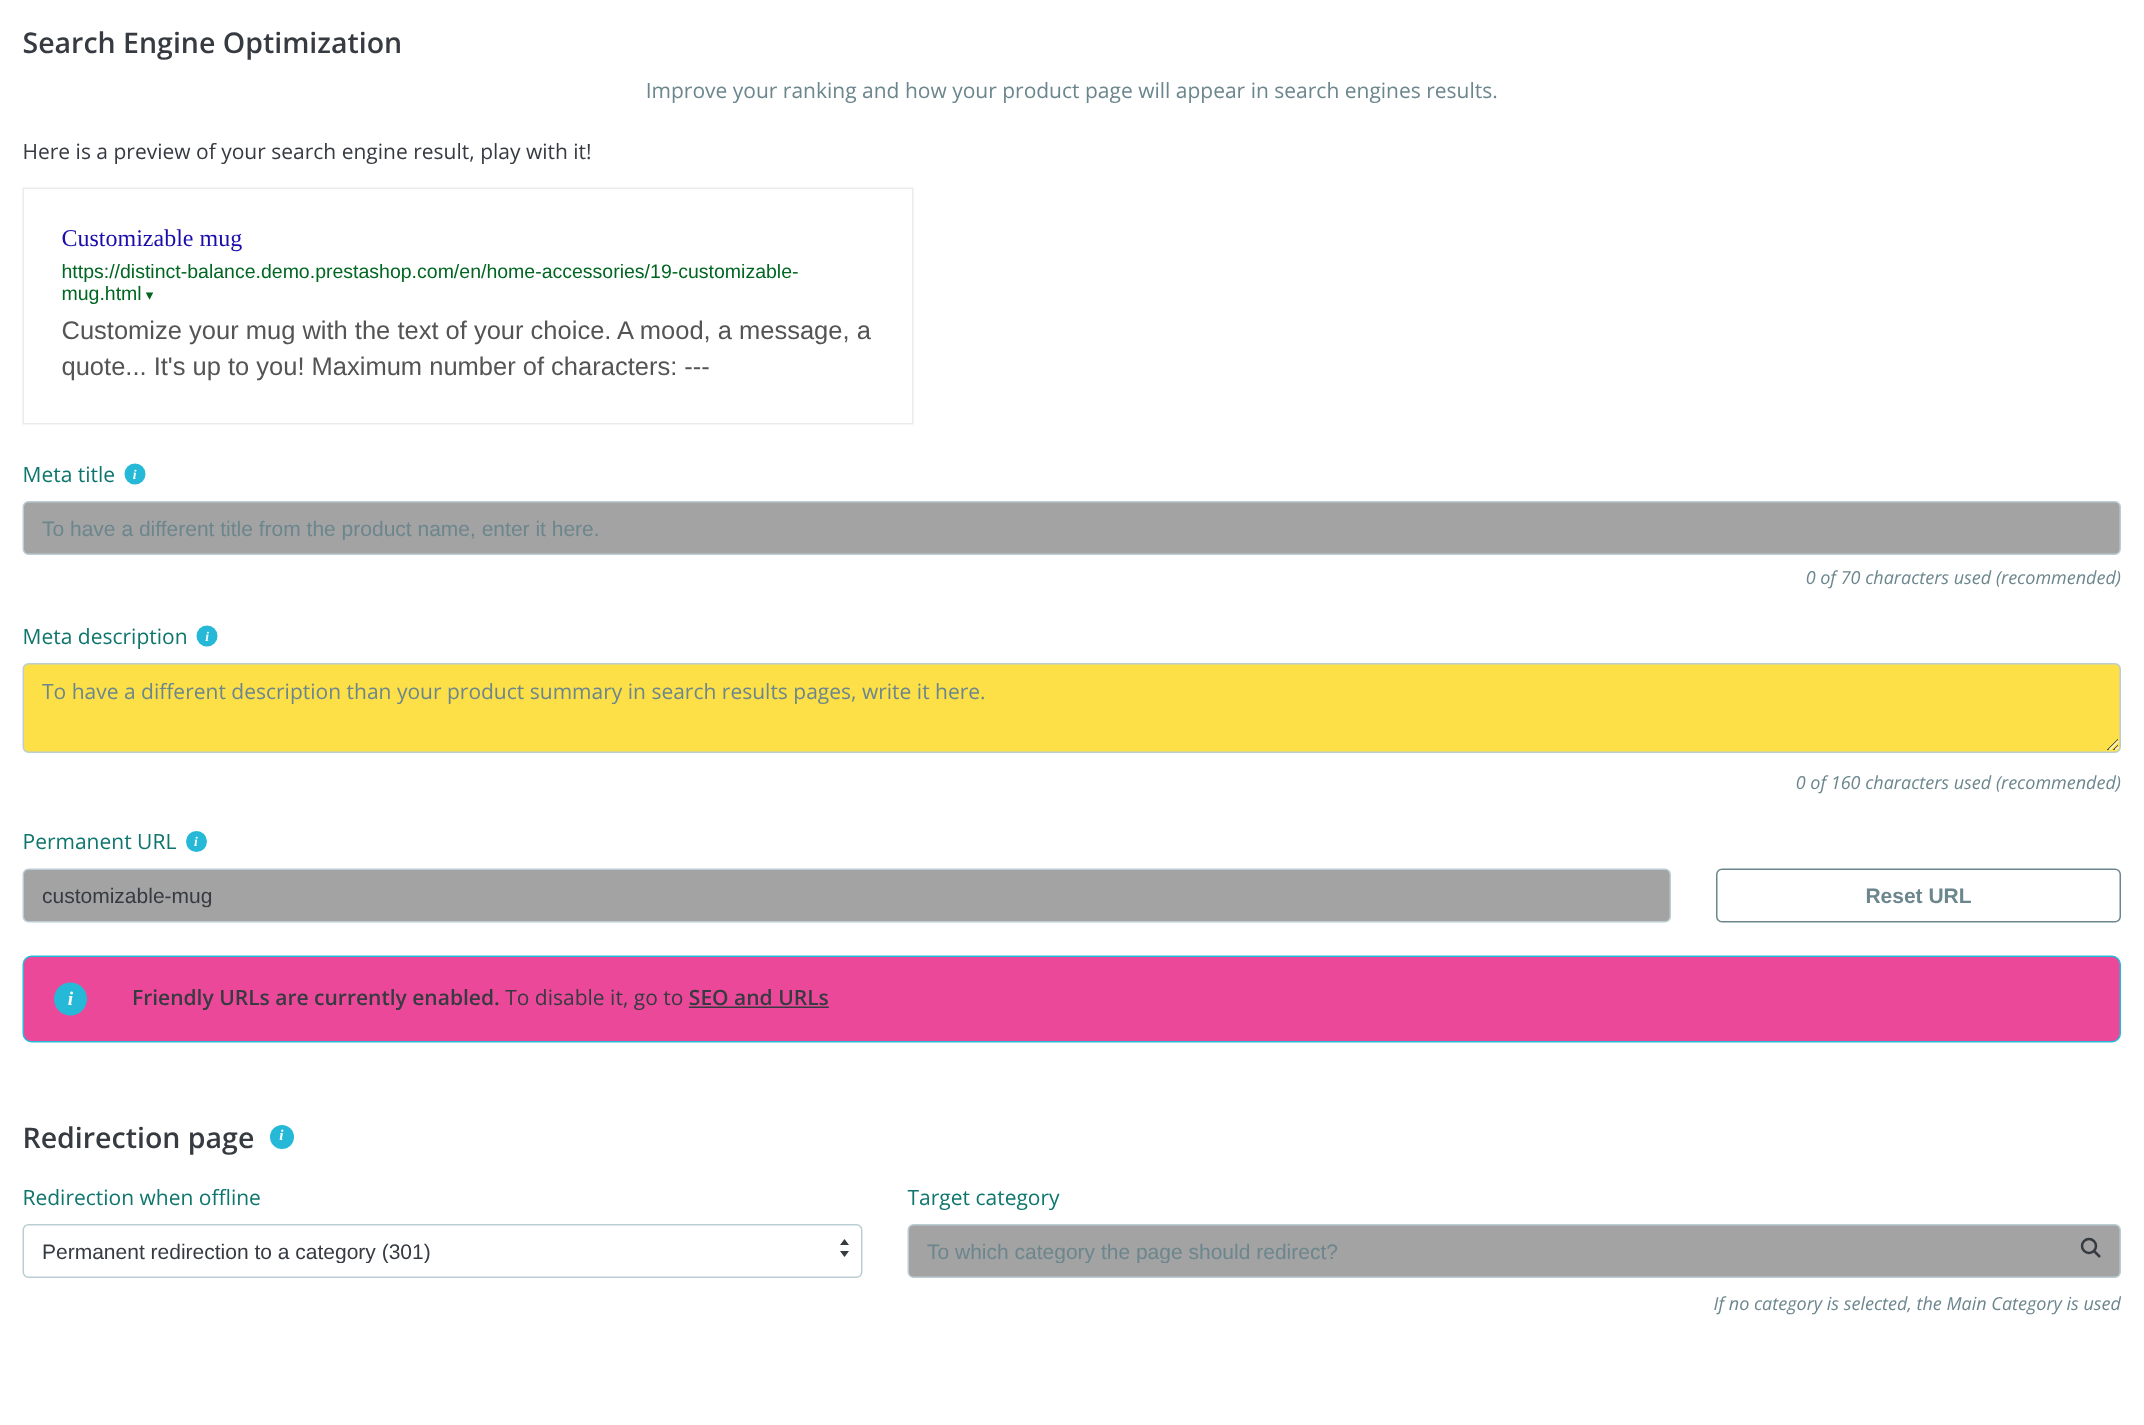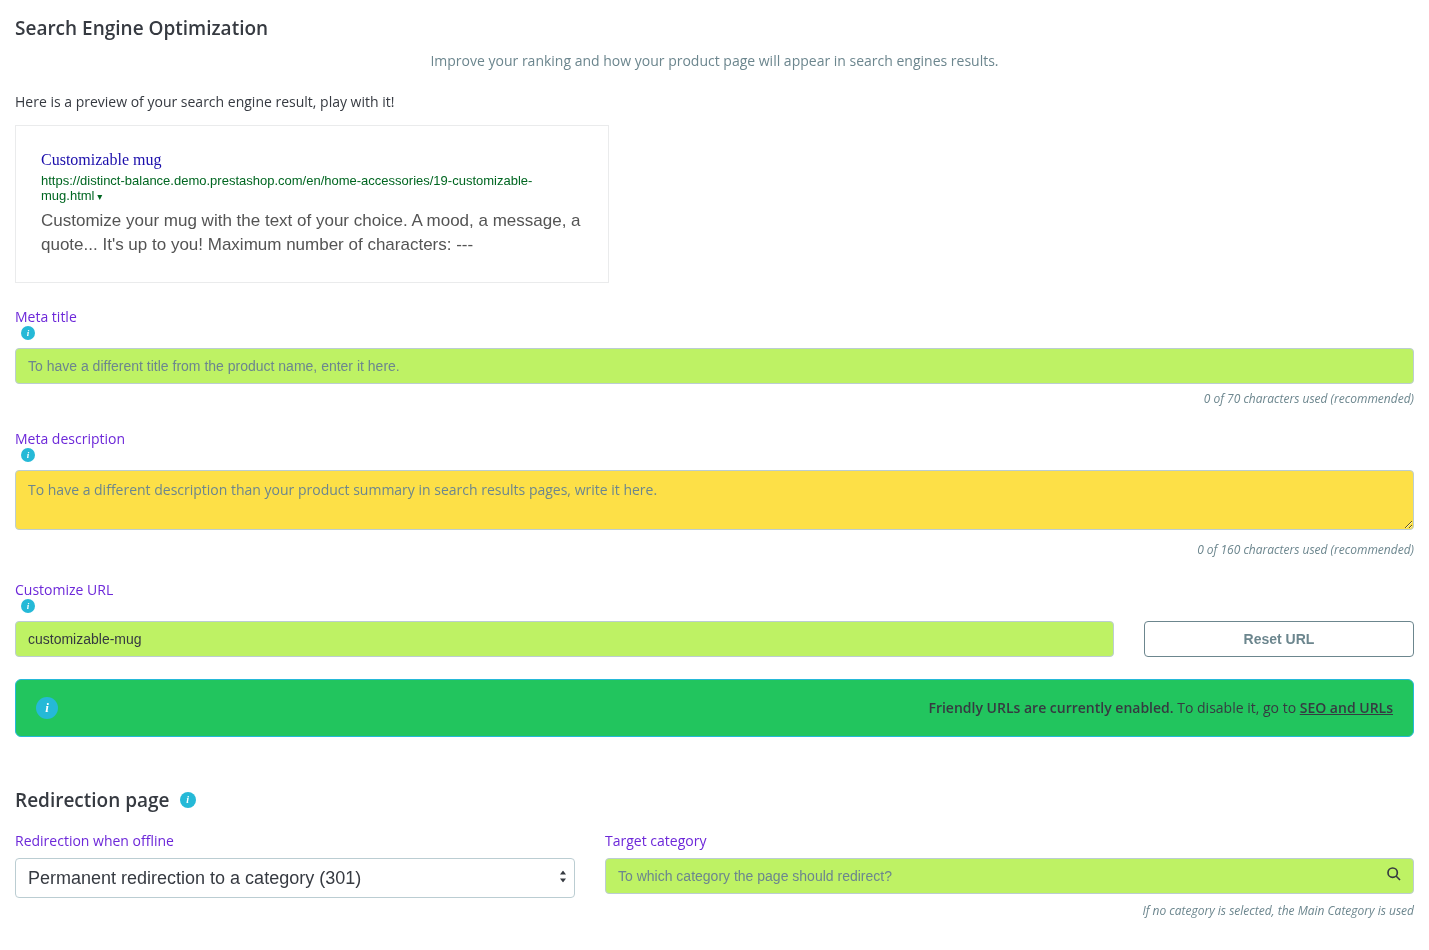--- a/index.html
+++ b/index.html
@@ -60,24 +60,24 @@
       color: #545454;
       font-size: 17px;
       font-family: Arial, sans-serif;
       line-height: 1.4;
     }
     .form-group {
       margin-bottom: 22px;
     }
     .label {
       font-size: 14px;
-      color: #6d28d9;
+      color: #0f766e;
       margin-bottom: 8px;
       display: flex;
-      flex-direction: column;
+      align-items: center;
     }
     .info-icon {
       display: inline-flex;
       align-items: center;
       justify-content: center;
       width: 14px;
       height: 14px;
       border-radius: 50%;
       background: #25b9d7;
       color: #fff;
@@ -92,21 +92,21 @@
       font-family: Georgia, serif;
       font-style: italic;
     }
     .text-input {
       width: 100%;
       border: 1px solid #bbcdd2;
       border-radius: 4px;
       padding: 9px 12px;
       font-size: 14px;
       color: #363a41;
-      background: #bef264;
+      background: #a3a3a3;
     }
     .text-input::placeholder {
       color: #6c868e;
     }
     .textarea-input {
       width: 100%;
       border: 1px solid #bbcdd2;
       border-radius: 4px;
       padding: 9px 12px;
       font-size: 14px;
@@ -138,29 +138,28 @@
       border: 1px solid #6c868e;
       border-radius: 4px;
       background: #fff;
       color: #6c868e;
       font-size: 14px;
       font-weight: 600;
       cursor: pointer;
       padding: 2px 12px;
     }
     .alert-info {
-      background: #22c55e;
+      background: #ec4899;
       border: 1px solid #25b9d7;
       border-radius: 6px;
       padding: 17px 20px;
       display: flex;
       align-items: center;
       margin-top: 14px;
       margin-bottom: 50px;
-      justify-content: space-between;
     }
     .alert-icon {
       width: 22px;
       height: 22px;
       border-radius: 50%;
       background: #25b9d7;
       color: #fff;
       display: inline-flex;
       align-items: center;
       justify-content: center;
@@ -225,21 +224,21 @@
       flex: none;
     }
     .select-wrap {
       position: relative;
     }
     .select-input {
       width: 100%;
       border: 1px solid #bbcdd2;
       border-radius: 4px;
       padding: 9px 30px 9px 12px;
-      font-size: 18px;
+      font-size: 14px;
       color: #363a41;
       background: #fff;
       appearance: none;
       -webkit-appearance: none;
     }
     .select-caret {
       position: absolute;
       right: 8px;
       top: 50%;
       transform: translateY(-50%);
@@ -295,21 +294,21 @@
     <div class="label">
       <span>Meta description</span>
       <span class="info-icon"></span>
     </div>
     <textarea class="textarea-input" placeholder="To have a different description than your product summary in search results pages, write it here." style=""></textarea>
     <div class="char-counter">0 of 160 characters used (recommended)</div>
   </div>
 
   <div class="form-group">
     <div class="label">
-      <span>Customize URL</span>
+      <span>Permanent URL</span>
       <span class="info-icon"></span>
     </div>
     <div class="url-row">
       <div class="url-input-wrap">
         <input type="text" class="text-input" value="customizable-mug" style="">
       </div>
       <button class="reset-btn">Reset URL</button>
     </div>
   </div>
 

